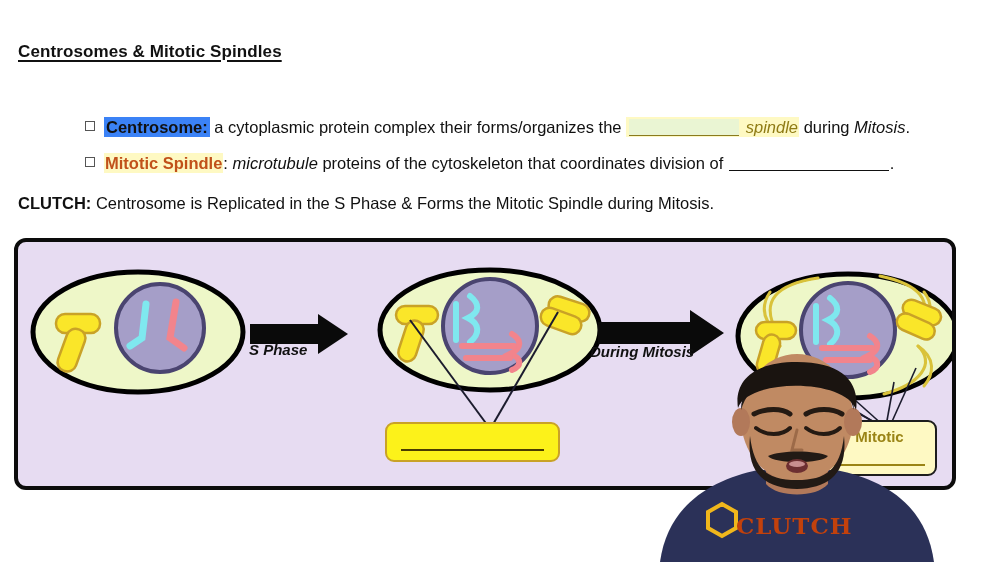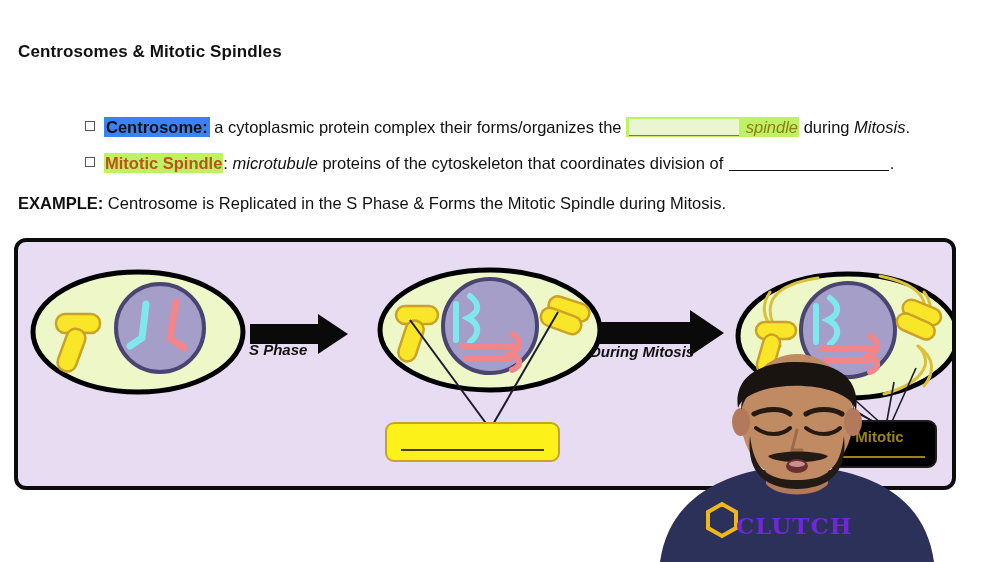--- a/index.html
+++ b/index.html
@@ -8,40 +8,40 @@
     background:#ffffff;
     font-family:"Liberation Sans", sans-serif;
     color:#111111;
   }
   .page{position:absolute;inset:0;}
 
   
   .title{
     position:absolute;left:18px;top:42px;
     font-size:17px;font-weight:bold;letter-spacing:.1px;
-    text-underline-offset:3px;
+    text-decoration:underline;text-underline-offset:3px;
     text-decoration-thickness:2px;
     white-space:nowrap;
   }
   .line{position:absolute;font-size:16.5px;white-space:nowrap;line-height:1.1;}
   .l-recall{left:18px;top:78px;}
   .l-centro{left:85px;top:118px;}
   .l-spindle{left:85px;top:154px;}
   .l-example{left:18px;top:194px;}
 
   .dot{font-size:15px;vertical-align:1px;}
   .sq{
     display:inline-block;width:8px;height:8px;border:1.4px solid #555;
     vertical-align:2px;margin-right:9px;background:#fff;
   }
   .it{font-style:italic;}
   .bd{font-weight:bold;}
 
   .hl-yellow{background:#3b82f6;padding:1px 2px;}
-  .hl-green{background:#bef264;padding:1px 1px;}
+  .hl-green{background:#fef9c3;padding:1px 1px;}
 
   .blank-yellow{
     display:inline-block;width:222px;height:17px;
     background:#ffff00;border-bottom:1.6px solid #3a3a00;
     vertical-align:-3px;margin:0 1px;
   }
   .blank-olive{
     display:inline-block;width:110px;height:16px;
     background:#eaf5d3;border-bottom:1.6px solid #8a7a1e;
     vertical-align:-3px;margin:0 2px;
@@ -71,42 +71,42 @@
   .callout-yellow{
     position:absolute;left:385px;top:422px;width:175px;height:40px;
     background:#fcf21a;border:2px solid #c9a227;border-radius:9px;
     box-sizing:border-box;
   }
   .callout-yellow .ul{
     position:absolute;left:14px;right:14px;bottom:9px;height:0;
     border-bottom:2px solid #4a3d00;
   }
   .callout-green{
-    position:absolute;left:822px;top:420px;width:115px;height:48px;
-    background:#000000;border:2px solid #1d1d1d;border-radius:9px;
+    position:absolute;left:822px;top:420px;width:115px;height:56px;
+    background:#fef9c3;border:2px solid #1d1d1d;border-radius:9px;
     box-sizing:border-box;
   }
   .callout-green .txt{
     position:absolute;left:0;right:0;top:6px;text-align:center;
     font-size:15px;font-weight:bold;color:#9a8416;
   }
   .callout-green .ul{
     position:absolute;left:10px;right:10px;bottom:8px;height:0;
     border-bottom:2px solid #9a8416;
   }
 
   
   .presenter{
     position:absolute;left:640px;top:352px;width:360px;height:210px;
     overflow:hidden;
   }
   .logo-text{
     position:absolute;left:96px;top:160px;
     font-family:"DejaVu Serif", serif;
-    font-size:23px;font-weight:bold;letter-spacing:1px;color:#6d28d9;
+    font-size:23px;font-weight:bold;letter-spacing:1px;color:#c2410c;
     white-space:nowrap;
   }
 </style>
 </head>
 <body>
 
 <div class="page">
 
   <div class="title">Centrosomes &amp; Mitotic Spindles</div>
 
@@ -121,21 +121,21 @@
   </div>
 
   <div class="line l-spindle">
     <span class="sq"></span><span class="bd orange hl-green">Mitotic Spindle</span><span>:</span>
     <span class="it">microtubule</span>
     <span>proteins of the cytoskeleton that coordinates division of</span>
     <span class="blank-plain"></span><span>.</span>
   </div>
 
   <div class="line l-example">
-    <span class="bd">EXAMPLE:</span>
+    <span class="bd">CLUTCH:</span>
     <span>Centrosome is Replicated in the S Phase &amp; Forms the Mitotic Spindle during Mitosis.</span>
   </div>
 
   <div class="panel">
     <svg width="934" height="244" viewBox="0 0 934 244">
 
       <g>
         <ellipse cx="120" cy="90" rx="105" ry="60" fill="#eef7c8" stroke="#000" stroke-width="5"></ellipse>
         <circle cx="142" cy="86" r="44" fill="#a59ec8" stroke="#4a4470" stroke-width="4"></circle>
         <path d="M128 62 L124 96 L112 104" stroke="#7fe8ef" stroke-width="7" fill="none" stroke-linecap="round"></path>

